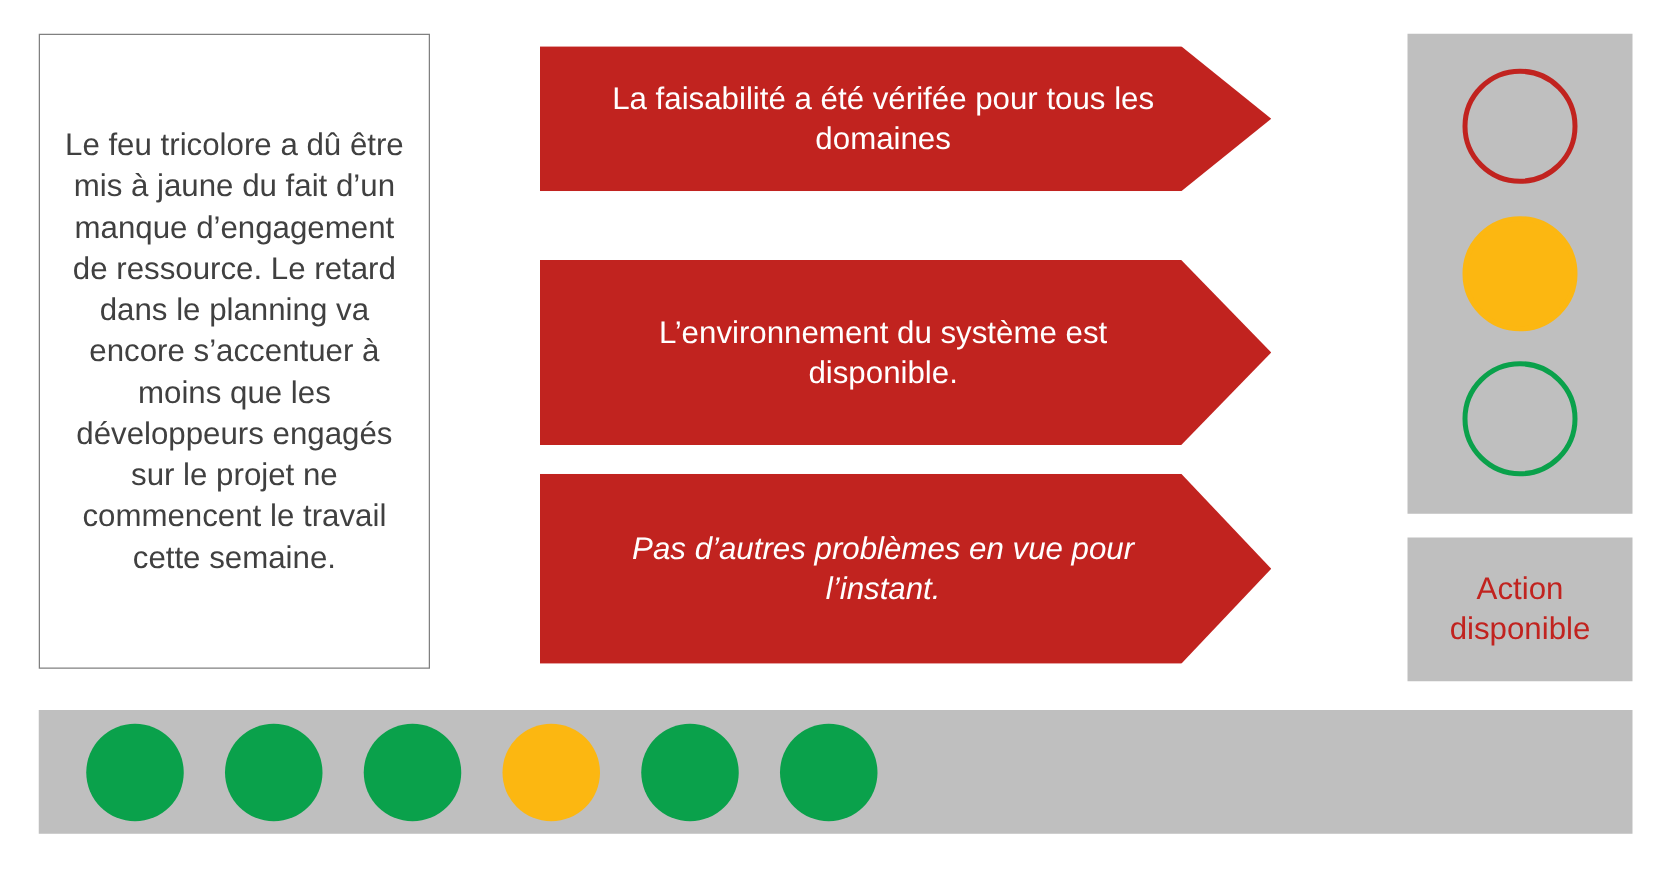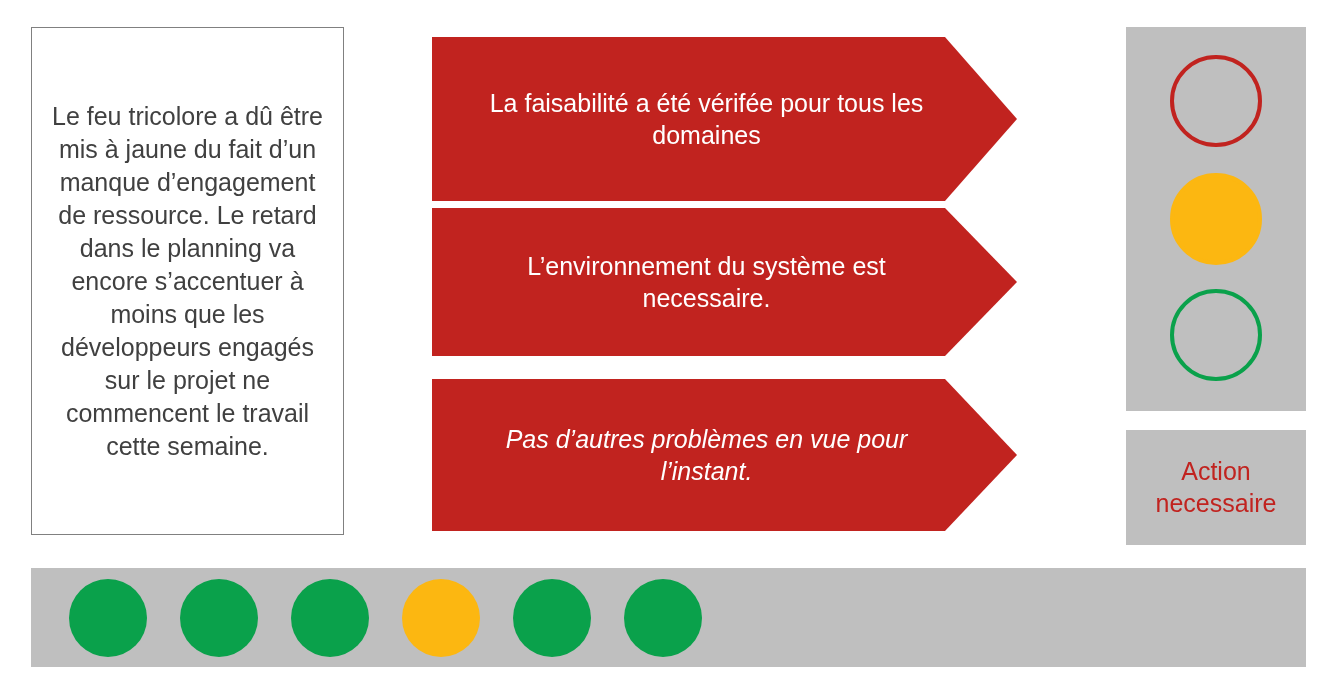--- a/index.html
+++ b/index.html
@@ -47,21 +47,21 @@
     align-items: center;
     justify-content: center;
     text-align: center;
     font-size: 25px;
     line-height: 1.3;
     box-sizing: border-box;
     padding: 6px 78px 6px 42px;
     -webkit-clip-path: polygon(0 0, calc(100% - 72px) 0, 100% 50%, calc(100% - 72px) 100%, 0 100%);
     clip-path: polygon(0 0, calc(100% - 72px) 0, 100% 50%, calc(100% - 72px) 100%, 0 100%);
   }
-  #chevron-1 { left: 432px; top: 37px;  width: 585px; height: 164px; }
+  #chevron-1 { left: 432px; top: 37px;  width: 585px; height: 116px; }
   #chevron-2 { left: 432px; top: 208px; width: 585px; height: 148px; }
   #chevron-3 { left: 432px; top: 379px; width: 585px; height: 152px; font-style: italic; }
 
   
   #traffic-light {
     position: absolute;
     left: 1126px;
     top: 27px;
     width: 180px;
     height: 384px;
@@ -121,35 +121,35 @@
 <body>
 
 <div id="comment-box">
   <div id="comment-text">Le feu tricolore a dû être mis à jaune du fait d’un manque d’engagement de ressource. Le retard dans le planning va encore s’accentuer à moins que les développeurs engagés sur le projet ne commencent le travail cette semaine.</div>
 </div>
 
 <div class="chevron" id="chevron-1">
   <span>La faisabilité a été vérifée pour tous les domaines</span>
 </div>
 <div class="chevron" id="chevron-2">
-  <span>L’environnement du système est necessaire.</span>
+  <span>L’environnement du système est disponible.</span>
 </div>
 <div class="chevron" id="chevron-3">
   <span>Pas d’autres problèmes en vue pour l’instant.</span>
 </div>
 
 <div id="traffic-light">
   <div class="lamp" id="lamp-red" style="border-color: rgb(193, 35, 31); background: transparent;"></div>
   <div class="lamp" id="lamp-yellow" style="border-color: rgb(252, 183, 17); background: rgb(252, 183, 17);"></div>
   <div class="lamp" id="lamp-green" style="border-color: rgb(10, 161, 75); background: transparent;"></div>
 </div>
 
 <div id="action-box">
   <div id="action-text">Action
-necessaire</div>
+disponible</div>
 </div>
 
 <div id="status-strip">
     <div class="status-dot" style="left: 38px; background: rgb(10, 161, 75);"></div>
     <div class="status-dot" style="left: 149px; background: rgb(10, 161, 75);"></div>
     <div class="status-dot" style="left: 260px; background: rgb(10, 161, 75);"></div>
     <div class="status-dot" style="left: 371px; background: rgb(252, 183, 17);"></div>
     <div class="status-dot" style="left: 482px; background: rgb(10, 161, 75);"></div>
     <div class="status-dot" style="left: 593px; background: rgb(10, 161, 75);"></div>
   </div>

